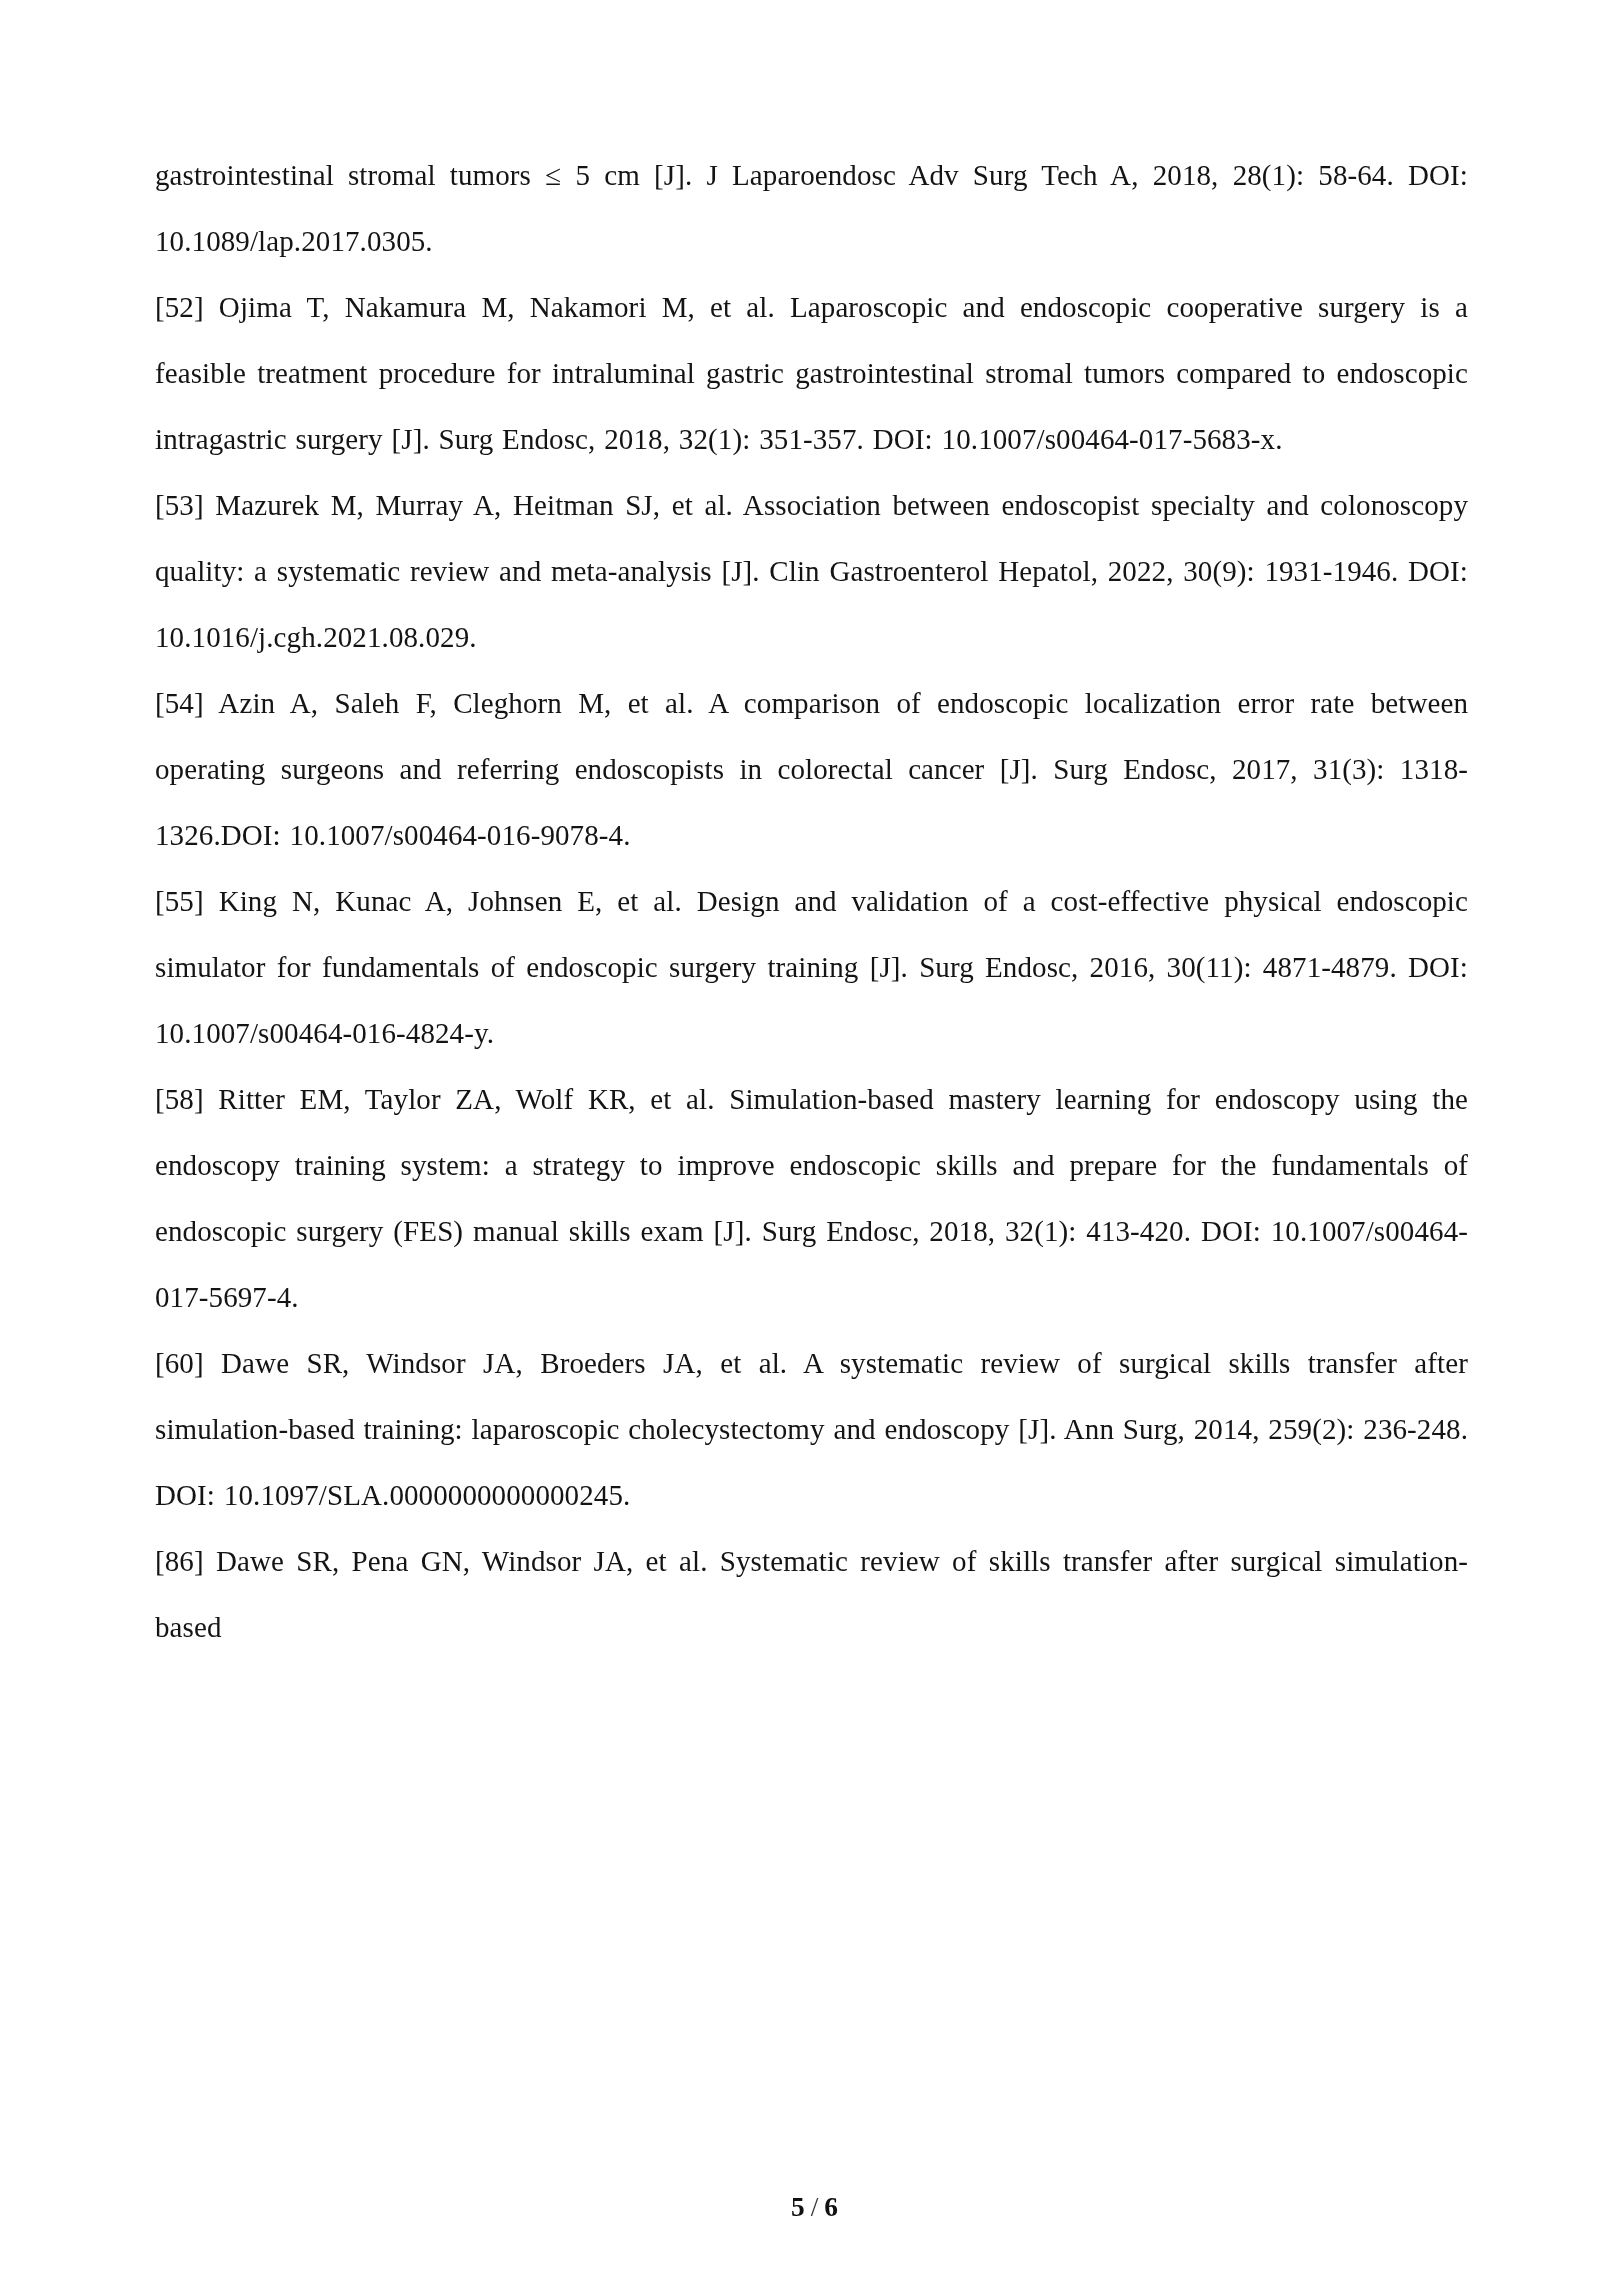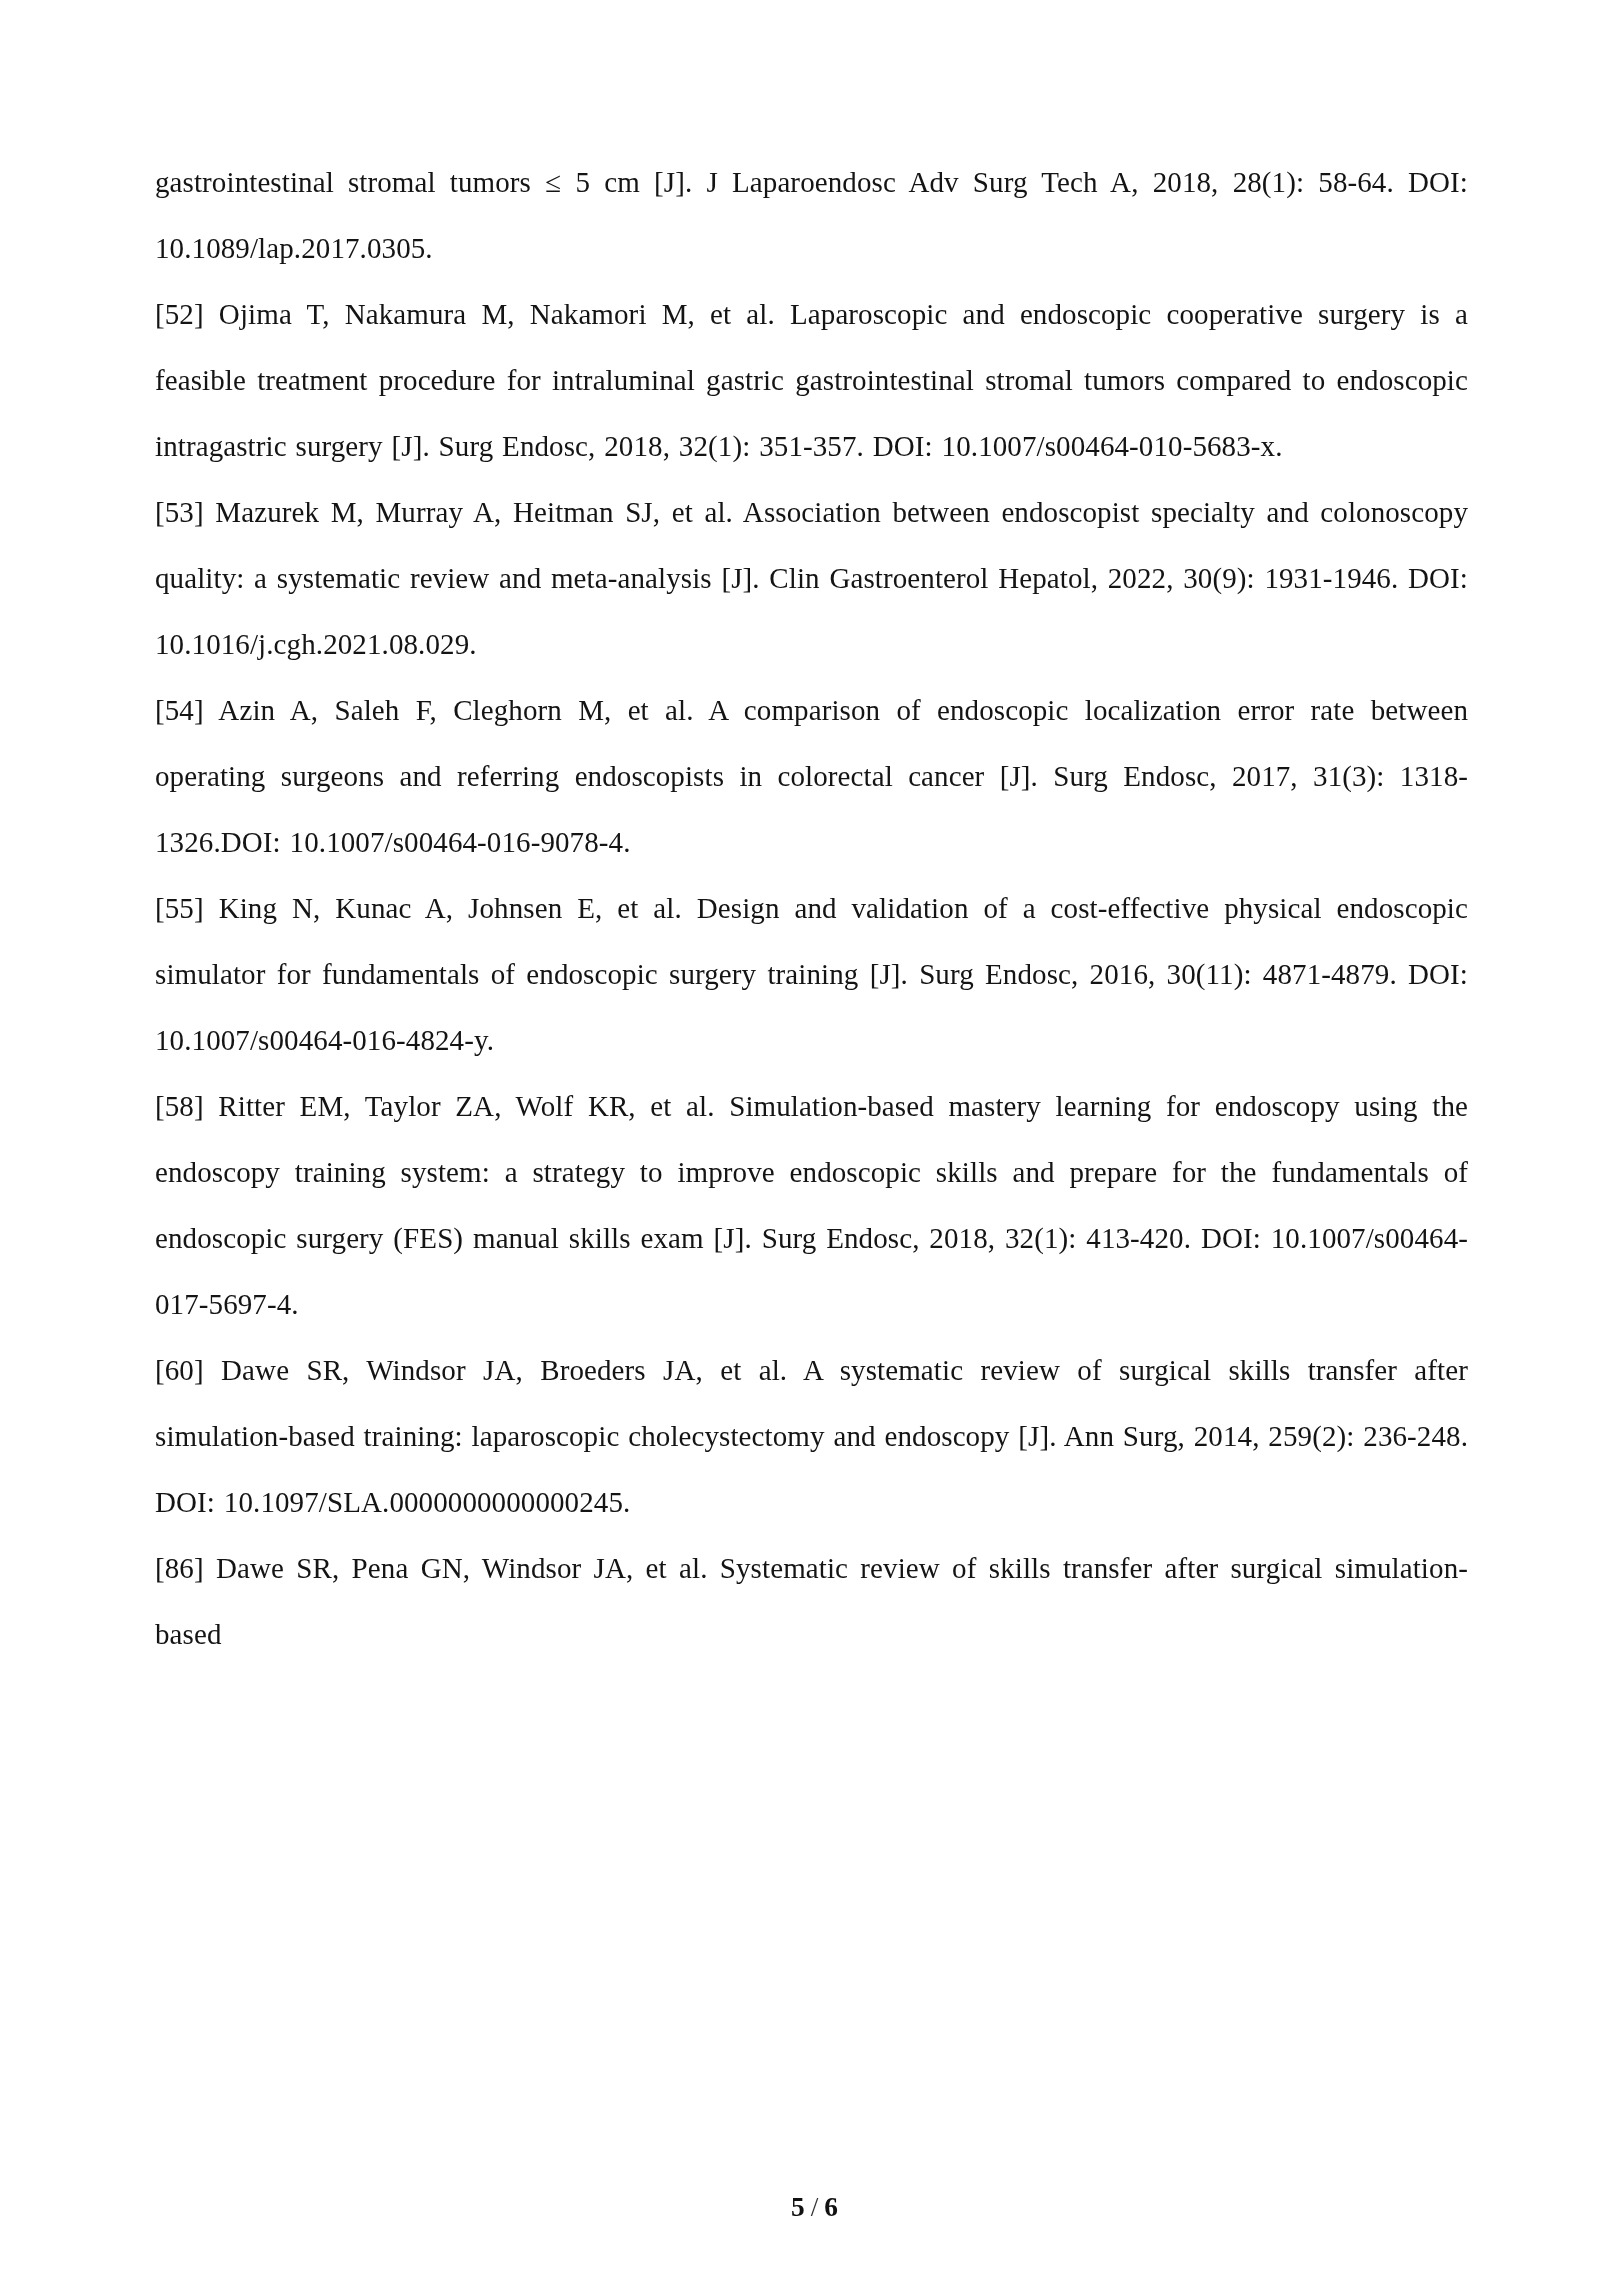--- a/index.html
+++ b/index.html
@@ -12,21 +12,21 @@
     width: 1621px;
     height: 2293px;
     background: #ffffff;
     color: #141414;
     font-family: "Liberation Serif", "DejaVu Serif", serif;
     overflow: hidden;
   }
   .content {
     position: absolute;
     left: 155px;
-    top: 149px;
+    top: 142px;
     width: 1313px;
     font-family: Liberation Serif, serif;
   }
   .content p.ref {
     margin: 0;
     font-size: 29px;
     line-height: 66px;
     text-align: justify;
     letter-spacing: 0.1px;
     word-spacing: 1.5px;
@@ -49,21 +49,21 @@
     color: #333333;
   }
 </style>
 </head>
 <body>
 
 <div class="page">
 
   <div class="content">
     <p class="ref">gastrointestinal stromal tumors ≤ 5 cm [J]. J Laparoendosc Adv Surg Tech A, 2018, 28(1): 58-64. DOI: 10.1089/lap.2017.0305.</p>
-    <p class="ref">[52] Ojima T, Nakamura M, Nakamori M, et al. Laparoscopic and endoscopic cooperative surgery is a feasible treatment procedure for intraluminal gastric gastrointestinal stromal tumors compared to endoscopic intragastric surgery [J]. Surg Endosc, 2018, 32(1): 351-357. DOI: 10.1007/s00464-010-5683-x.</p>
+    <p class="ref">[52] Ojima T, Nakamura M, Nakamori M, et al. Laparoscopic and endoscopic cooperative surgery is a feasible treatment procedure for intraluminal gastric gastrointestinal stromal tumors compared to endoscopic intragastric surgery [J]. Surg Endosc, 2018, 32(1): 351-357. DOI: 10.1007/s00464-017-5683-x.</p>
     <p class="ref">[53] Mazurek M, Murray A, Heitman SJ, et al. Association between endoscopist specialty and colonoscopy quality: a systematic review and meta-analysis [J]. Clin Gastroenterol Hepatol, 2022, 30(9): 1931-1946. DOI: 10.1016/j.cgh.2021.08.029.</p>
     <p class="ref">[54] Azin A, Saleh F, Cleghorn M, et al. A comparison of endoscopic localization error rate between operating surgeons and referring endoscopists in colorectal cancer [J]. Surg Endosc, 2017, 31(3): 1318-1326.DOI: 10.1007/s00464-016-9078-4.</p>
     <p class="ref">[55] King N, Kunac A, Johnsen E, et al. Design and validation of a cost-effective physical endoscopic simulator for fundamentals of endoscopic surgery training [J]. Surg Endosc, 2016, 30(11): 4871-4879. DOI: 10.1007/s00464-016-4824-y.</p>
     <p class="ref">[58] Ritter EM, Taylor ZA, Wolf KR, et al. Simulation-based mastery learning for endoscopy using the endoscopy training system: a strategy to improve endoscopic skills and prepare for the fundamentals of endoscopic surgery (FES) manual skills exam [J]. Surg Endosc, 2018, 32(1): 413-420. DOI: 10.1007/s00464-017-5697-4.</p>
     <p class="ref">[60] Dawe SR, Windsor JA, Broeders JA, et al. A systematic review of surgical skills transfer after simulation-based training: laparoscopic cholecystectomy and endoscopy [J]. Ann Surg, 2014, 259(2): 236-248. DOI: 10.1097/SLA.0000000000000245.</p>
     <p class="ref">[86] Dawe SR, Pena GN, Windsor JA, et al. Systematic review of skills transfer after surgical simulation-based</p>
   </div>
 
   <div class="footer">
     <span class="num">5</span><span class="sep">/</span><span class="num">6</span>

